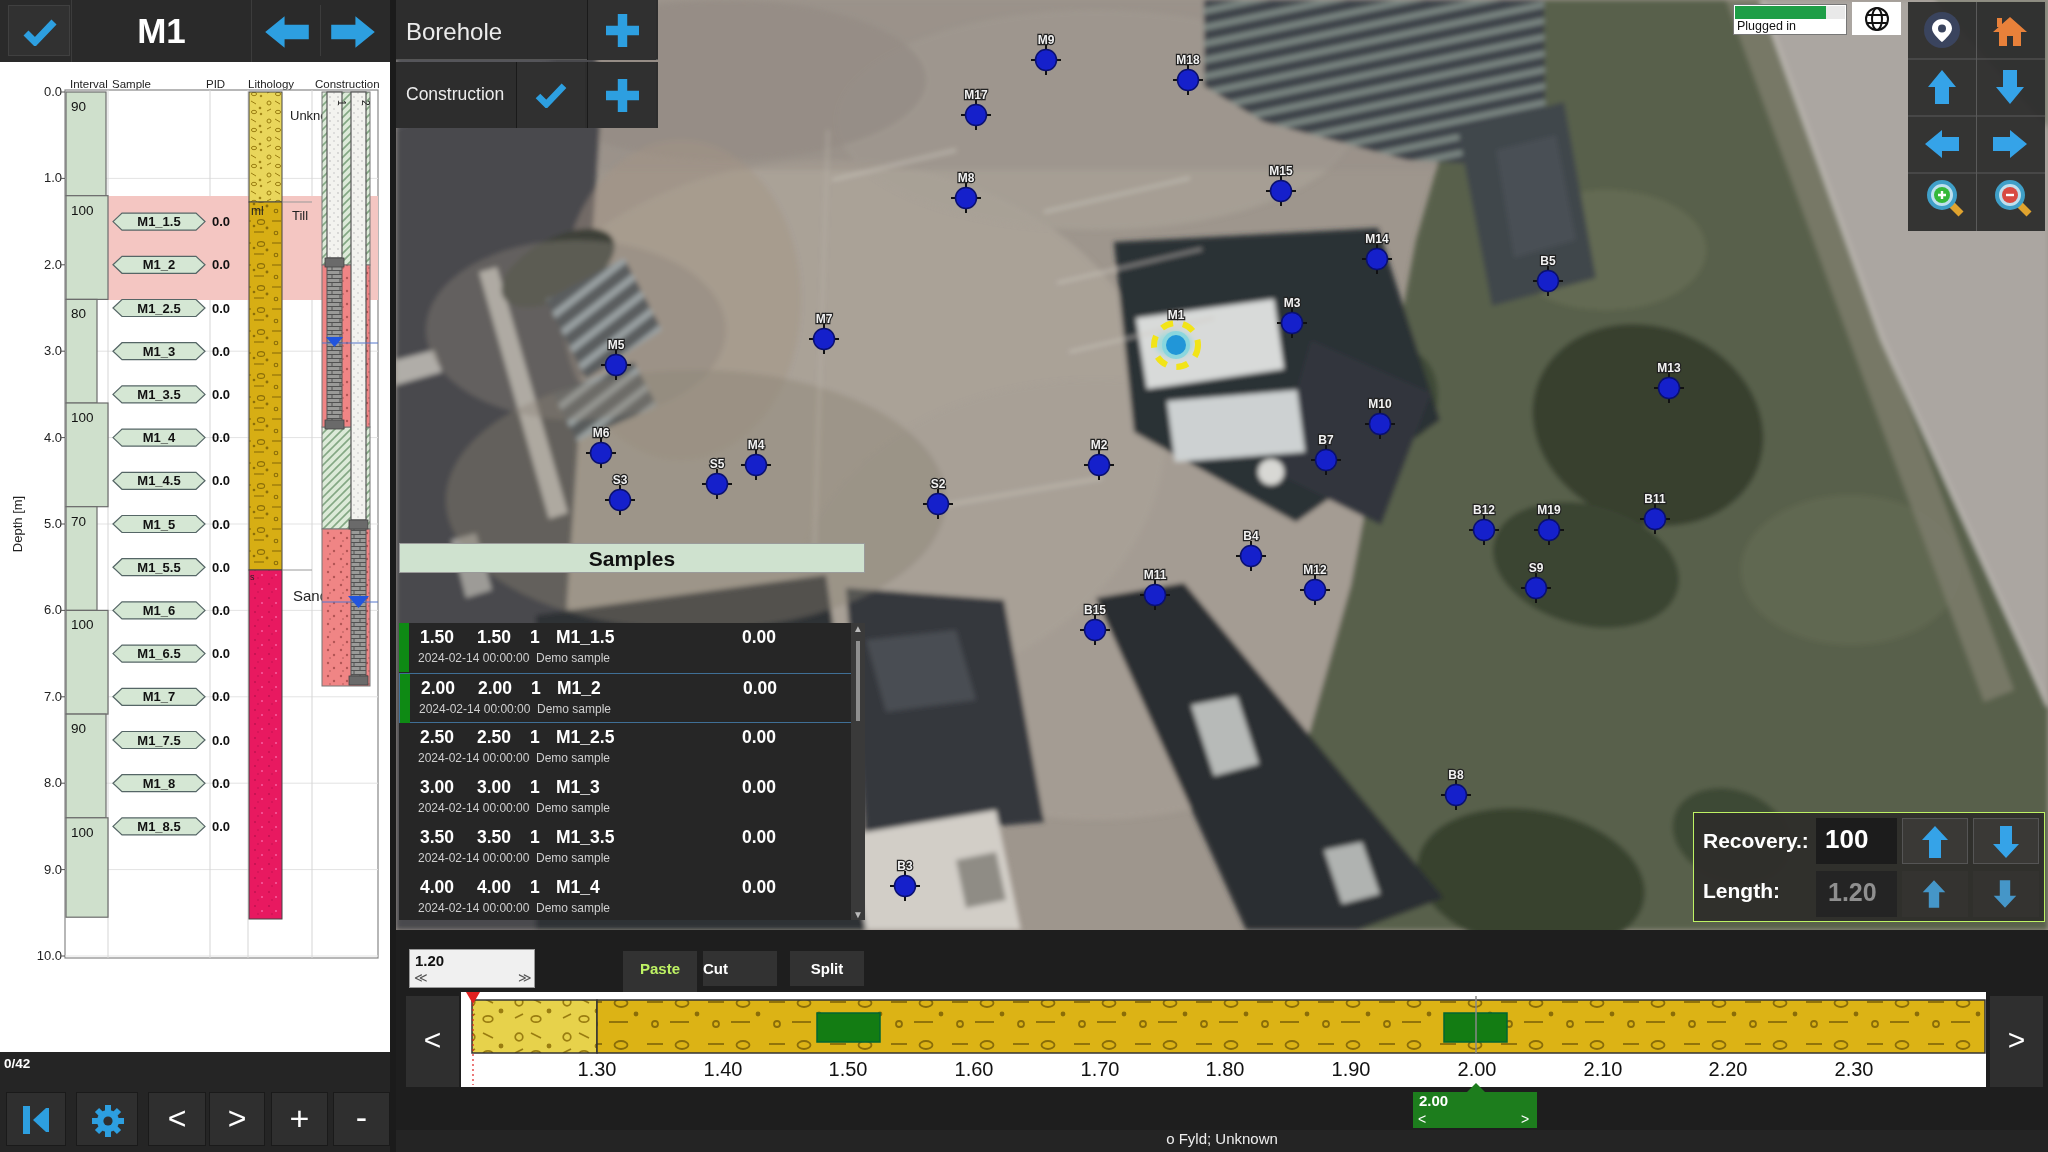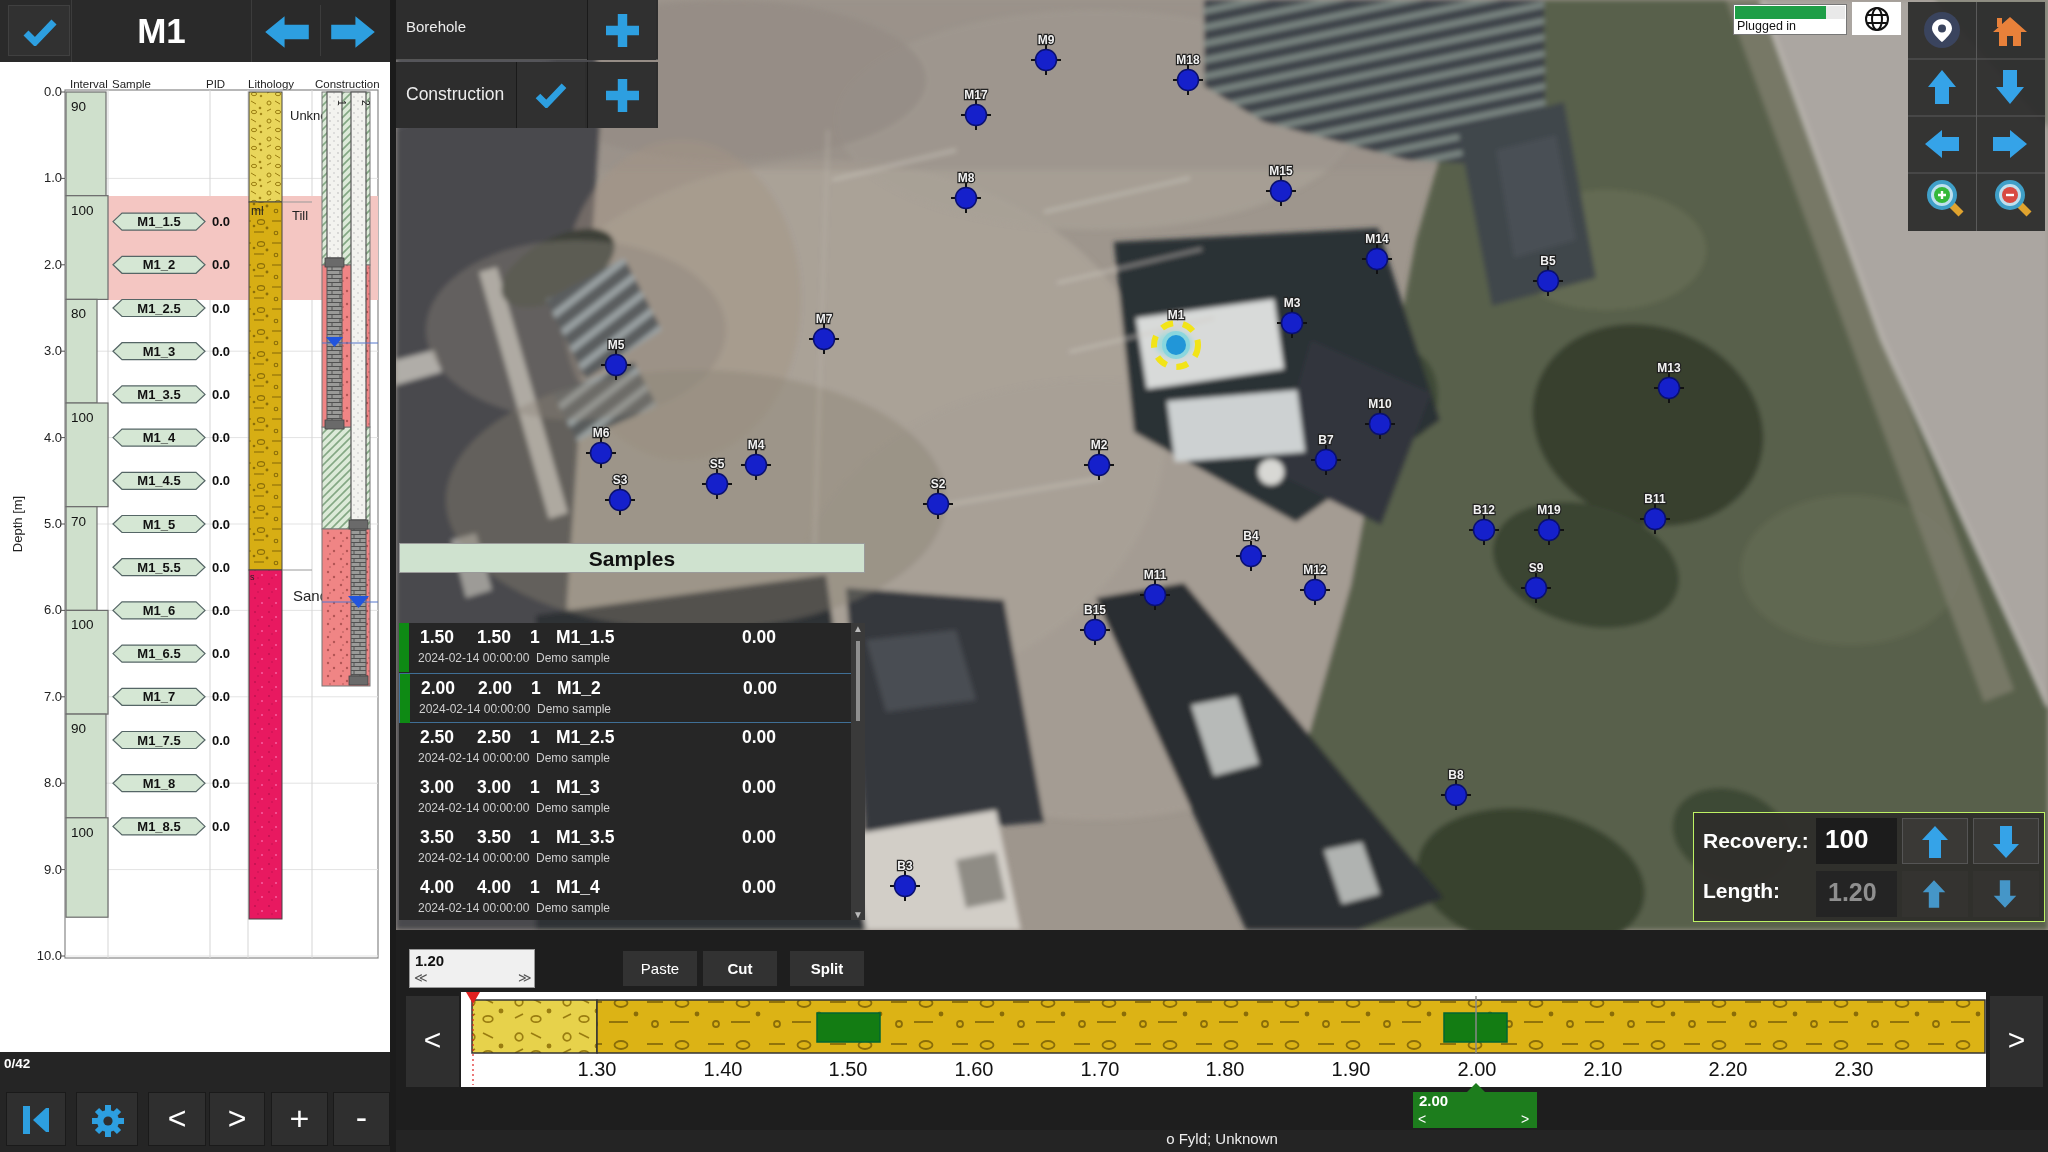--- a/index.html
+++ b/index.html
@@ -512,21 +512,21 @@
 <circle cx="18" cy="18" r="4.6" fill="#2f2f2f"></circle>
       </svg>
     </div>
 <div class="abs" style="left:148px;top:40px;width:58px;height:54px;background:#2f2f2f;border:1px solid #1a1a1a;color:#fff;font-size:32px;text-align:center;line-height:50px;">&lt;</div>
 <div class="abs" style="left:209px;top:40px;width:56px;height:54px;background:#2f2f2f;border:1px solid #1a1a1a;color:#fff;font-size:32px;text-align:center;line-height:50px;">&gt;</div>
 <div class="abs" style="left:271px;top:40px;width:57px;height:54px;background:#2f2f2f;border:1px solid #1a1a1a;color:#fff;font-size:34px;text-align:center;line-height:50px;">+</div>
 <div class="abs" style="left:333px;top:40px;width:57px;height:54px;background:#2f2f2f;border:1px solid #1a1a1a;color:#fff;font-size:34px;text-align:center;line-height:48px;">-</div>
 </div>
 
 <div class="abs" style="left:396px;top:0;width:262px;height:60px;background:#2d2d2d;border-bottom:1px solid #555;">
-<div class="abs" style="left:10px;top:18px;color:#ececec;font-size:15px;">Borehole</div>
+<div class="abs" style="left:10px;top:18px;color:#ececec;font-size:24px;">Borehole</div>
 <div class="abs" style="left:191px;top:0;width:69px;height:60px;border-left:1px solid #1a1a1a;background:#303030;">
 <svg class="abs" style="left:18px;top:14px" width="33" height="33" viewBox="0 0 28 28">
         <path d="M10 0 h8 v10 h10 v8 h-10 v10 h-8 v-10 h-10 v-8 h10 z" fill="#2d9fe0"></path>
       </svg>
     </div>
 </div>
 <div class="abs" style="left:396px;top:62px;width:262px;height:66px;background:#2d2d2d;">
 <div class="abs" style="left:10px;top:22px;color:#ececec;font-size:17.5px;">Construction</div>
 <div class="abs" style="left:120px;top:0;width:69px;height:66px;border-left:1px solid #1a1a1a;background:#303030;">
 <svg class="abs" style="left:18px;top:20px" width="32" height="26" viewBox="0 0 34 28">
@@ -689,22 +689,22 @@
       </div>
     </div>
   </div>
 <div class="abs" style="left:396px;top:930px;width:1652px;height:222px;background:#1e1e1e;">
     <div class="abs" style="left:13px;top:19px;width:126px;height:39px;background:#f0f0f0;border:1px solid #999;">
       <div class="abs" style="left:5px;top:2px;color:#111;font-size:15px;font-weight:bold;">1.20</div>
       <div class="abs" style="left:4px;top:20px;color:#555;font-size:13px;">≪</div>
       <div class="abs" style="left:108px;top:20px;color:#555;font-size:13px;">≫</div>
     </div>
     <div class="abs" style="left:149px;top:21px;width:74px;height:35px;background:#323232;color:#bef264;font-size:15px;font-weight:bold;text-align:center;line-height:35px;margin-top:41px;">Copy</div>
-    <div class="abs" style="left:227px;top:21px;width:74px;height:35px;background:#323232;color:#ffffff;font-size:15px;font-weight:normal;text-align:center;line-height:35px;">Paste</div>
-    <div class="abs" style="left:307px;top:21px;width:74px;height:35px;background:#323232;color:#fff;font-size:15px;font-weight:bold;text-align:center;line-height:35px;">Cut</div>
+    <div class="abs" style="left:227px;top:21px;width:74px;height:48px;background:#323232;color:#bef264;font-size:15px;font-weight:bold;text-align:center;line-height:35px;">Paste</div>
+    <div class="abs" style="left:307px;top:21px;width:74px;height:35px;background:#323232;color:#fff;font-size:15px;font-weight:bold;line-height:35px;">Cut</div>
     <div class="abs" style="left:394px;top:21px;width:74px;height:35px;background:#323232;color:#fff;font-size:15px;font-weight:bold;text-align:center;line-height:35px;">Split</div>
     <div class="abs" style="left:10px;top:66px;width:53px;height:91px;background:#2f2f2f;color:#fff;font-size:30px;text-align:center;line-height:88px;">&lt;</div>
     <div class="abs" style="left:1594px;top:66px;width:53px;height:91px;background:#2f2f2f;color:#fff;font-size:30px;text-align:center;line-height:88px;">&gt;</div>
     <svg class="abs" style="left:65px;top:62px;background:#fff" width="1525" height="95" viewBox="0 0 1525 95">
       <defs>
 <pattern id="tillL" width="61" height="42" patternUnits="userSpaceOnUse">
  <rect width="61" height="42" fill="#dcb315"></rect>
  <g stroke="#8a6d08" stroke-width="1.8" fill="none">
   <line x1="3" y1="10" x2="19" y2="10"></line>
             <ellipse cx="38" cy="11" rx="6.5" ry="4"></ellipse>

